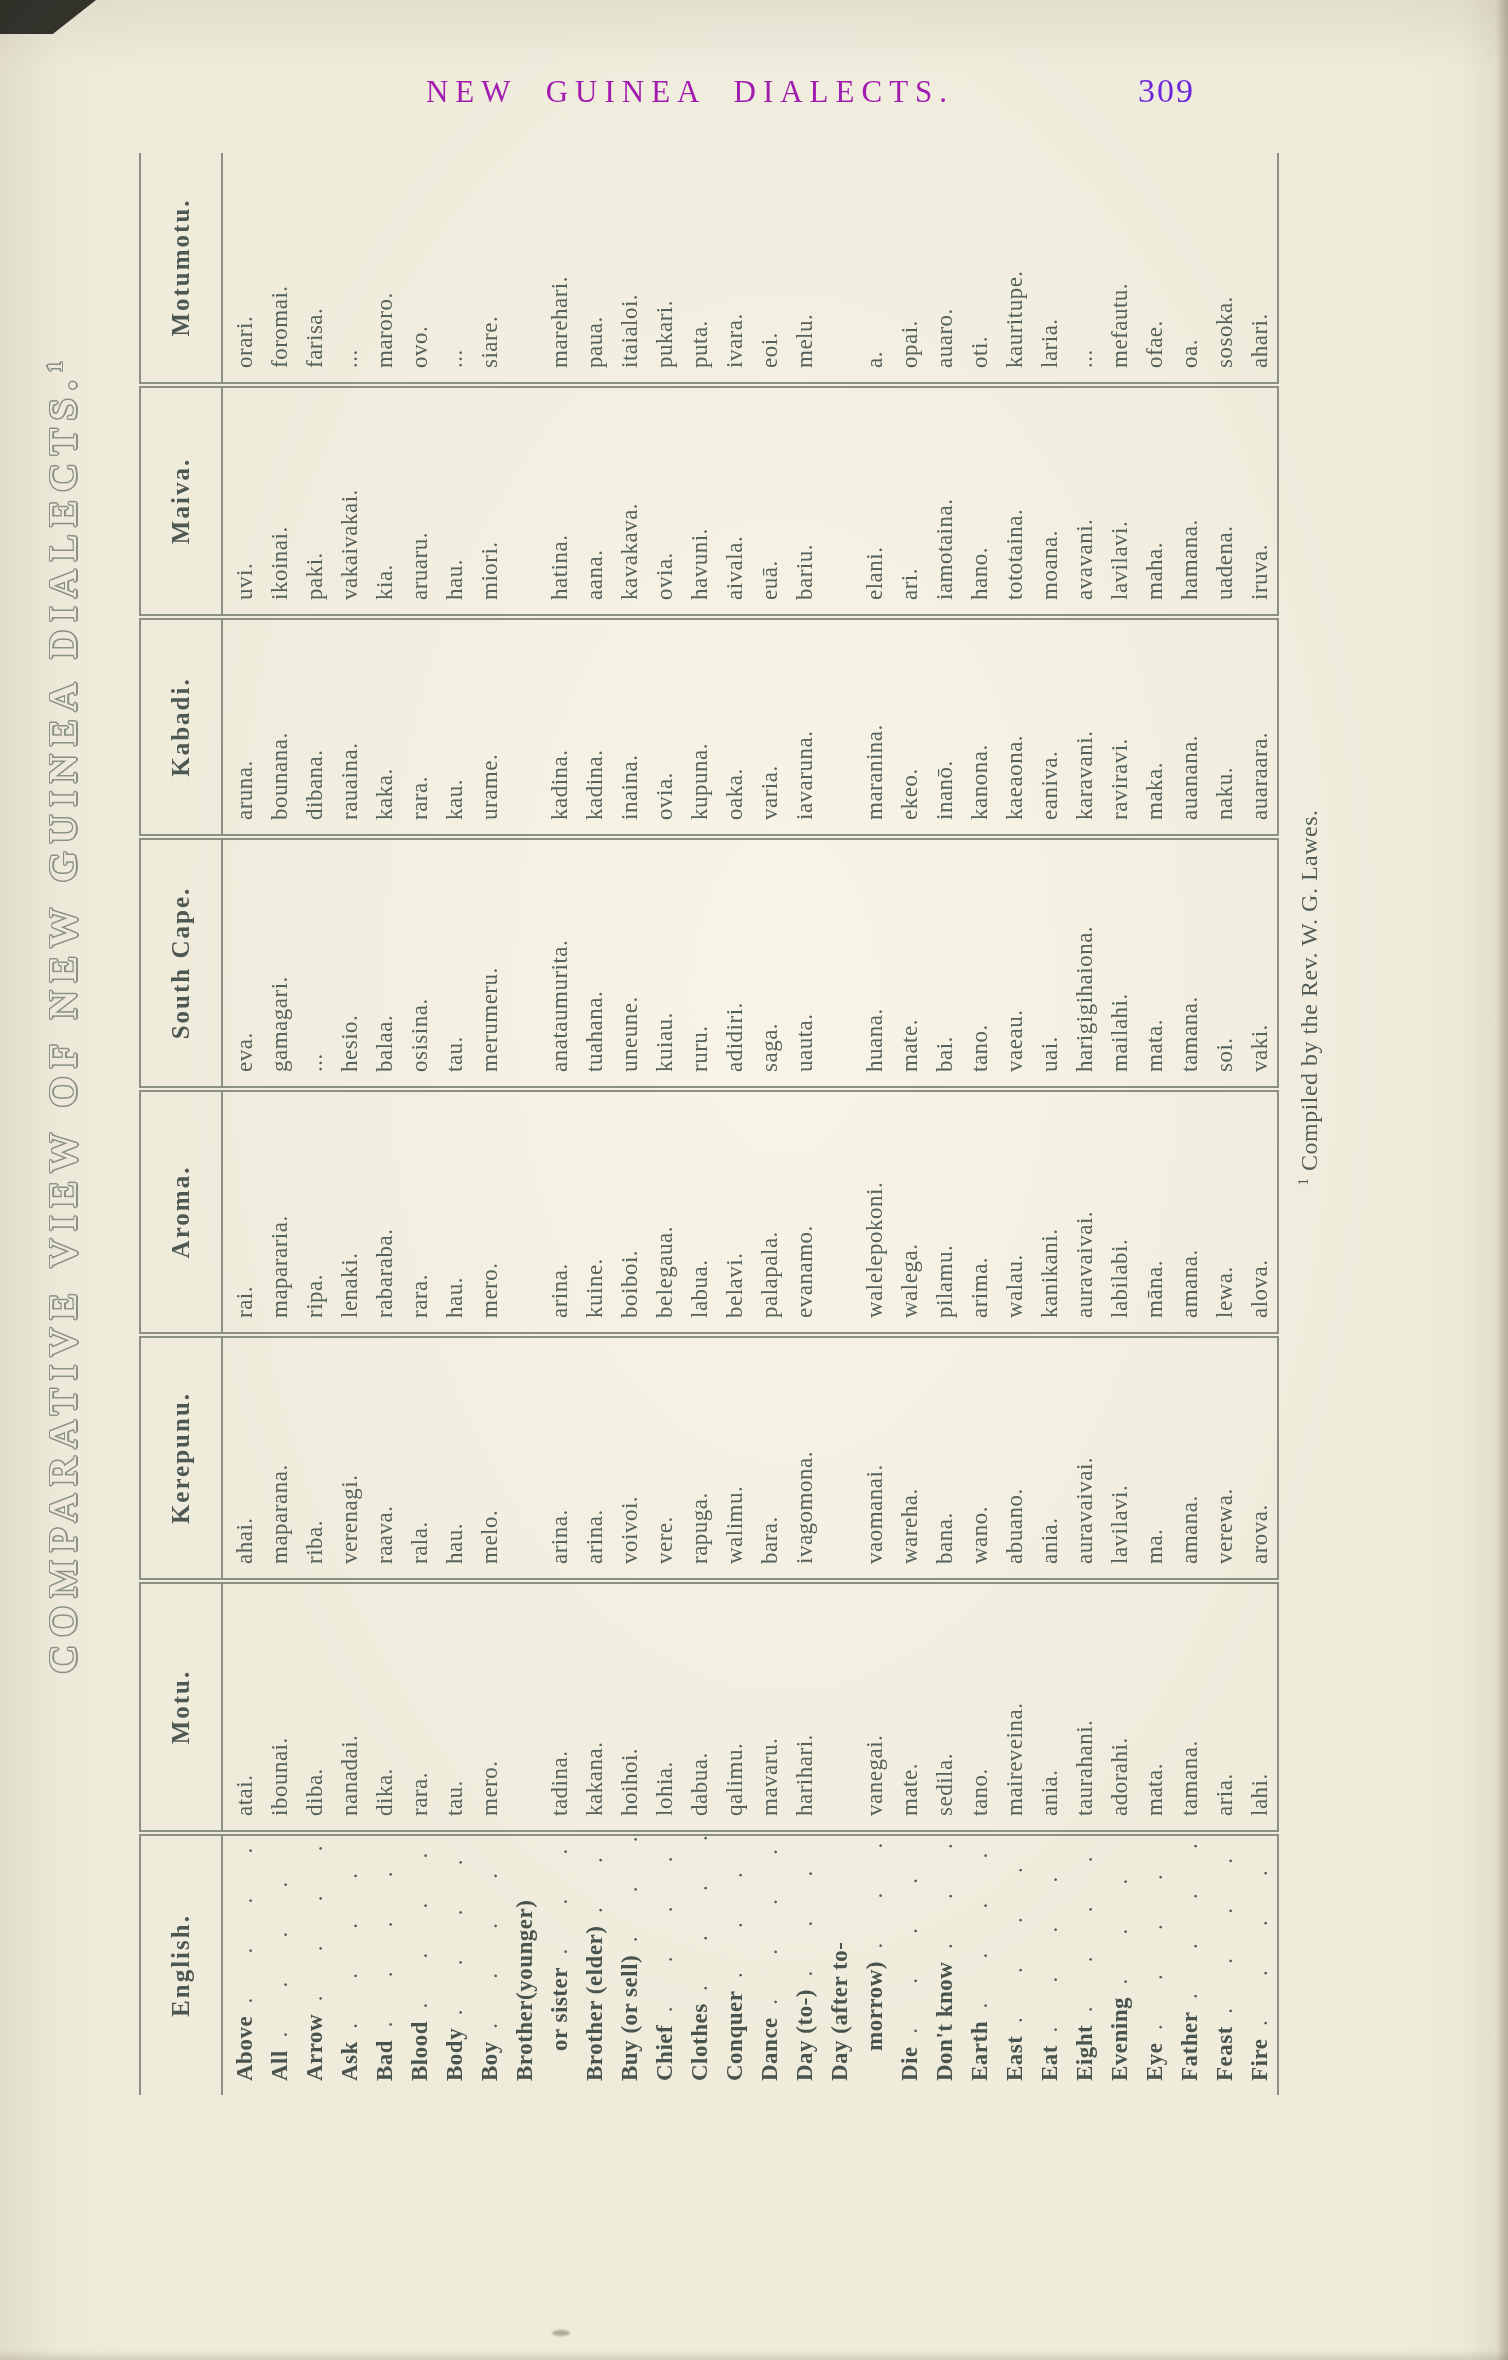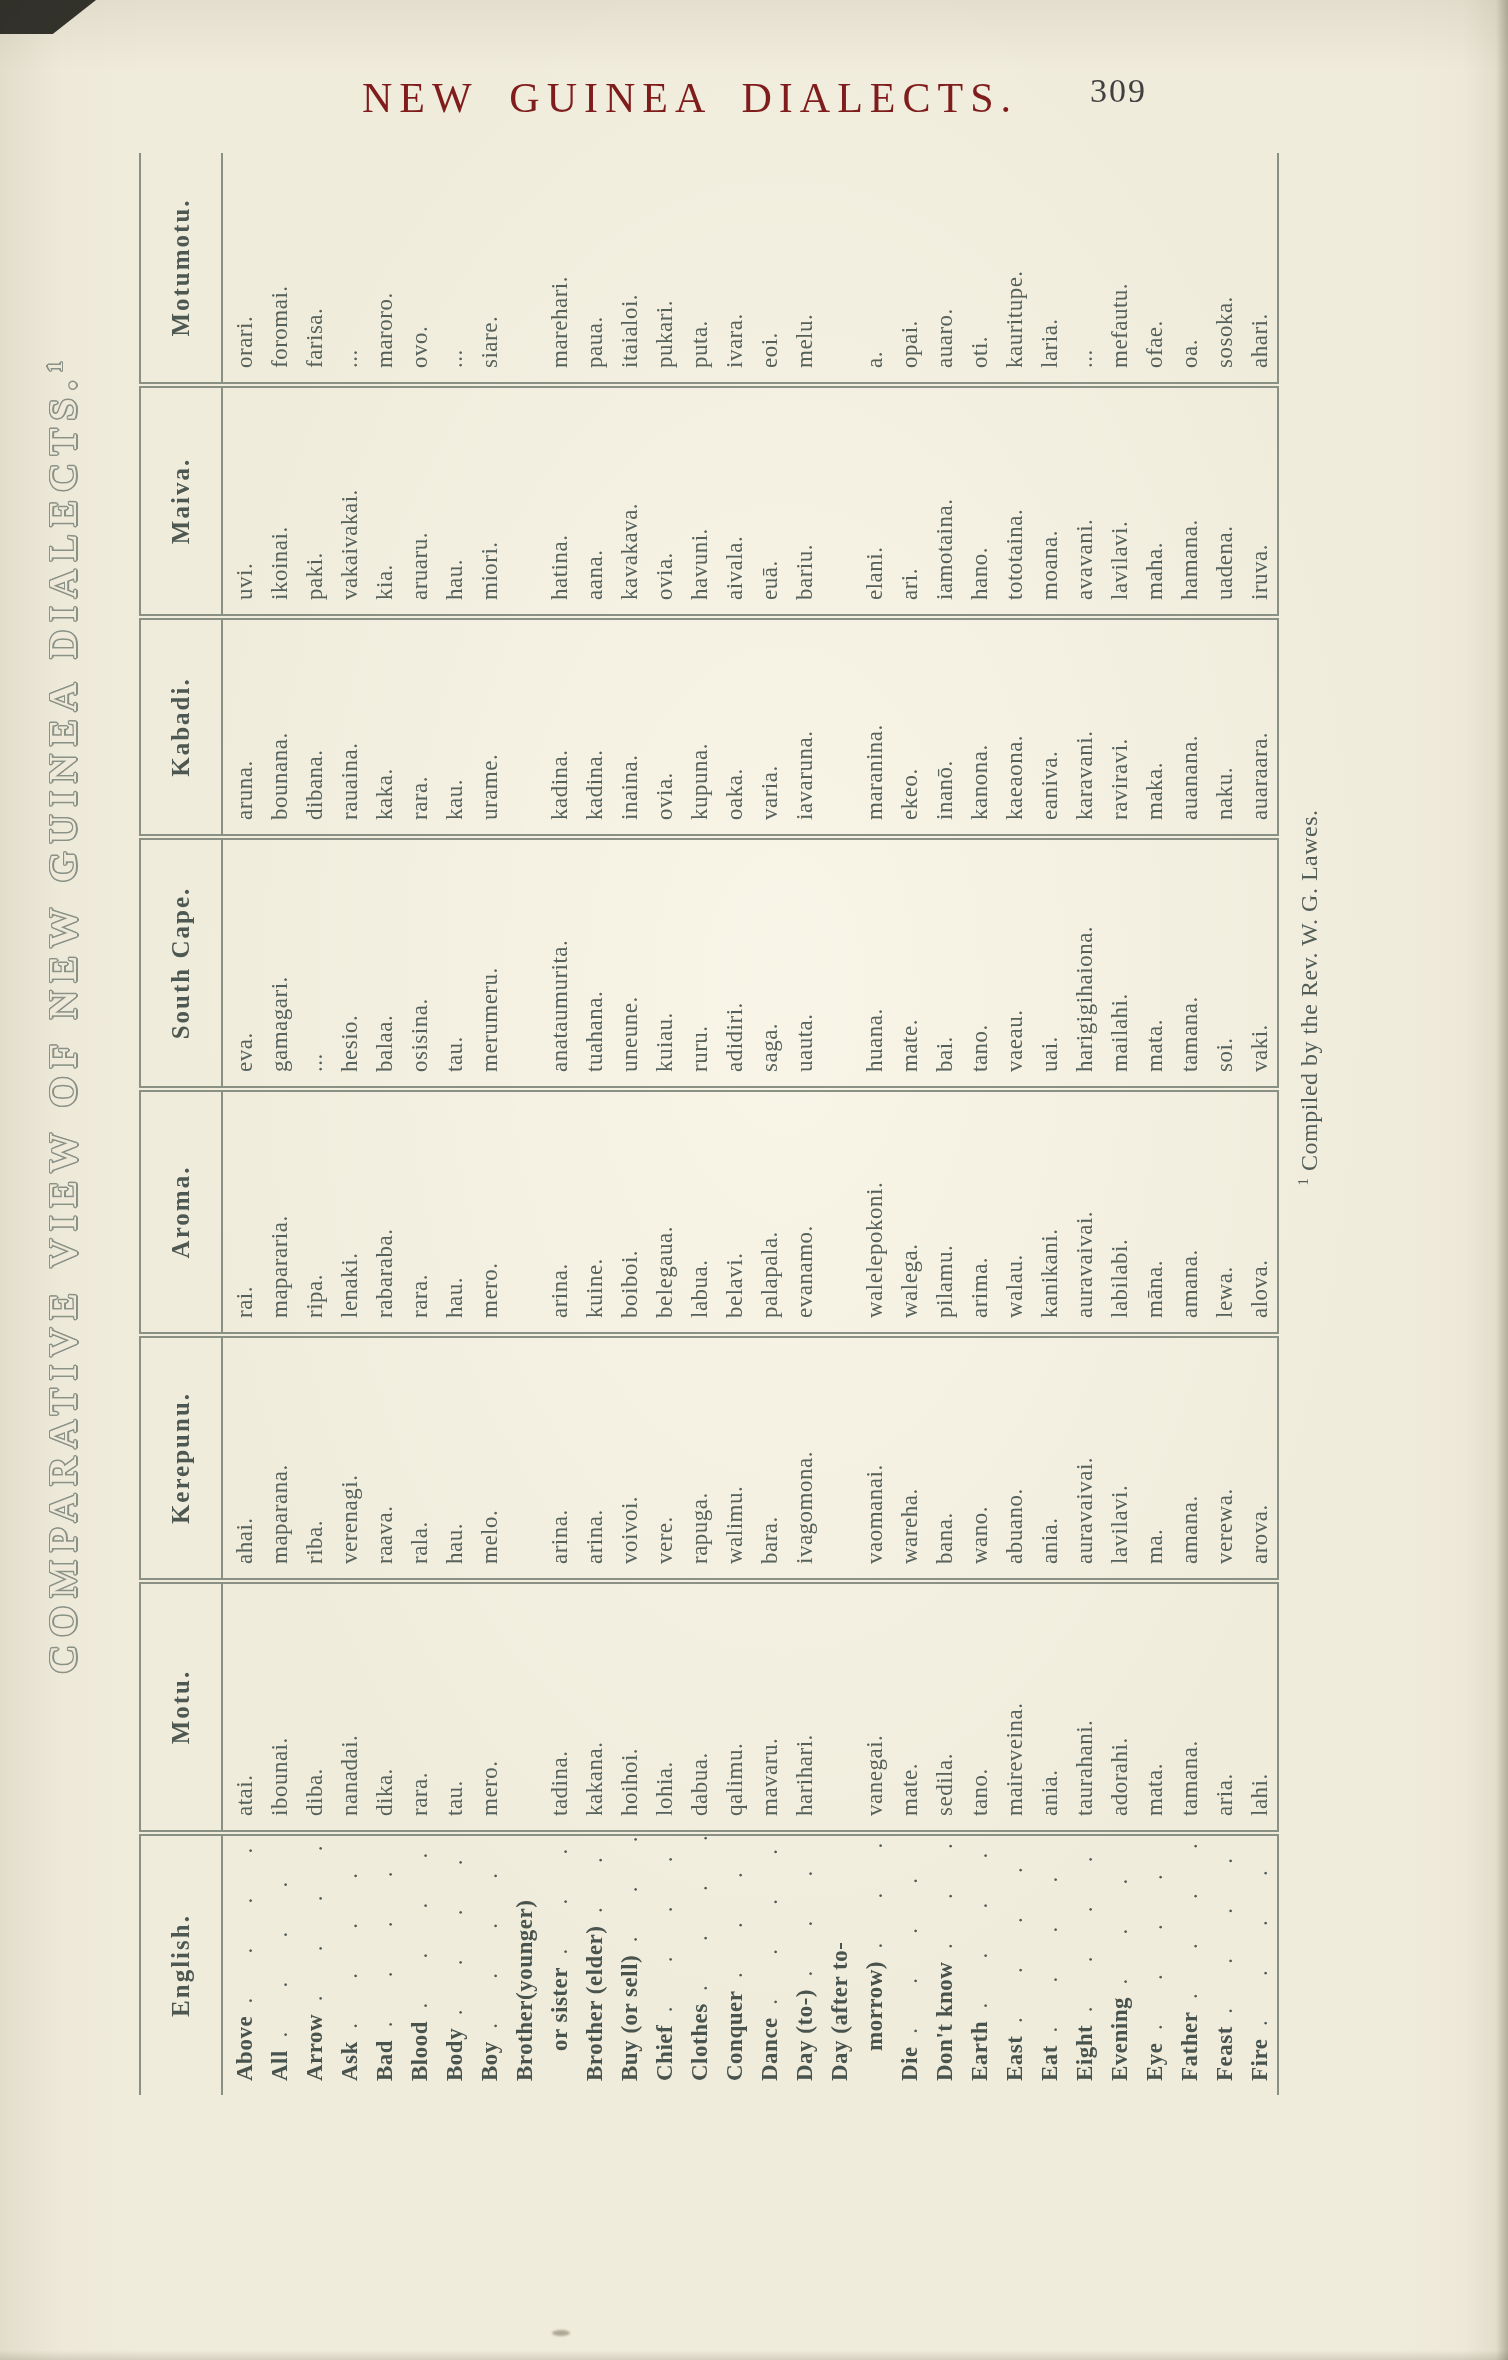--- a/index.html
+++ b/index.html
@@ -25,25 +25,25 @@
   }
   .edge-right{position:absolute;right:0;top:0;width:12px;height:100%;
     background:linear-gradient(to left, rgba(70,62,42,0.28), rgba(70,62,42,0));}
   .edge-bottom{position:absolute;left:0;bottom:0;width:100%;height:10px;
     background:linear-gradient(to top, rgba(70,62,42,0.16), rgba(70,62,42,0));}
   .smudge{position:absolute;left:552px;top:2330px;width:18px;height:6px;border-radius:50%;
     background:rgba(90,84,64,0.45);filter:blur(1px);}
 
   .running-head{
     position:absolute;left:0;top:74px;width:1380px;text-align:center;
-    font-size:42px;letter-spacing:7px;word-spacing:14px;color:#7f1d1d;
+    font-size:31px;letter-spacing:7px;word-spacing:14px;color:#a21caf;
   }
   .page-number{
-    position:absolute;left:1090px;top:72px;
-    font-size:34px;letter-spacing:2px;color:#404040;font-family:Liberation Serif, serif;
+    position:absolute;left:1138px;top:72px;
+    font-size:34px;letter-spacing:2px;color:#6d28d9;font-family:Liberation Serif, serif;
   }
 
   
   .land{
     position:absolute;left:25px;top:2335px;width:2195px;height:1305px;
     transform:rotate(-90deg);transform-origin:0 0;
   }
   .title{
     margin-top:14px;text-align:center;padding-left:440px;
     font-size:40px;font-weight:700;letter-spacing:8px;

